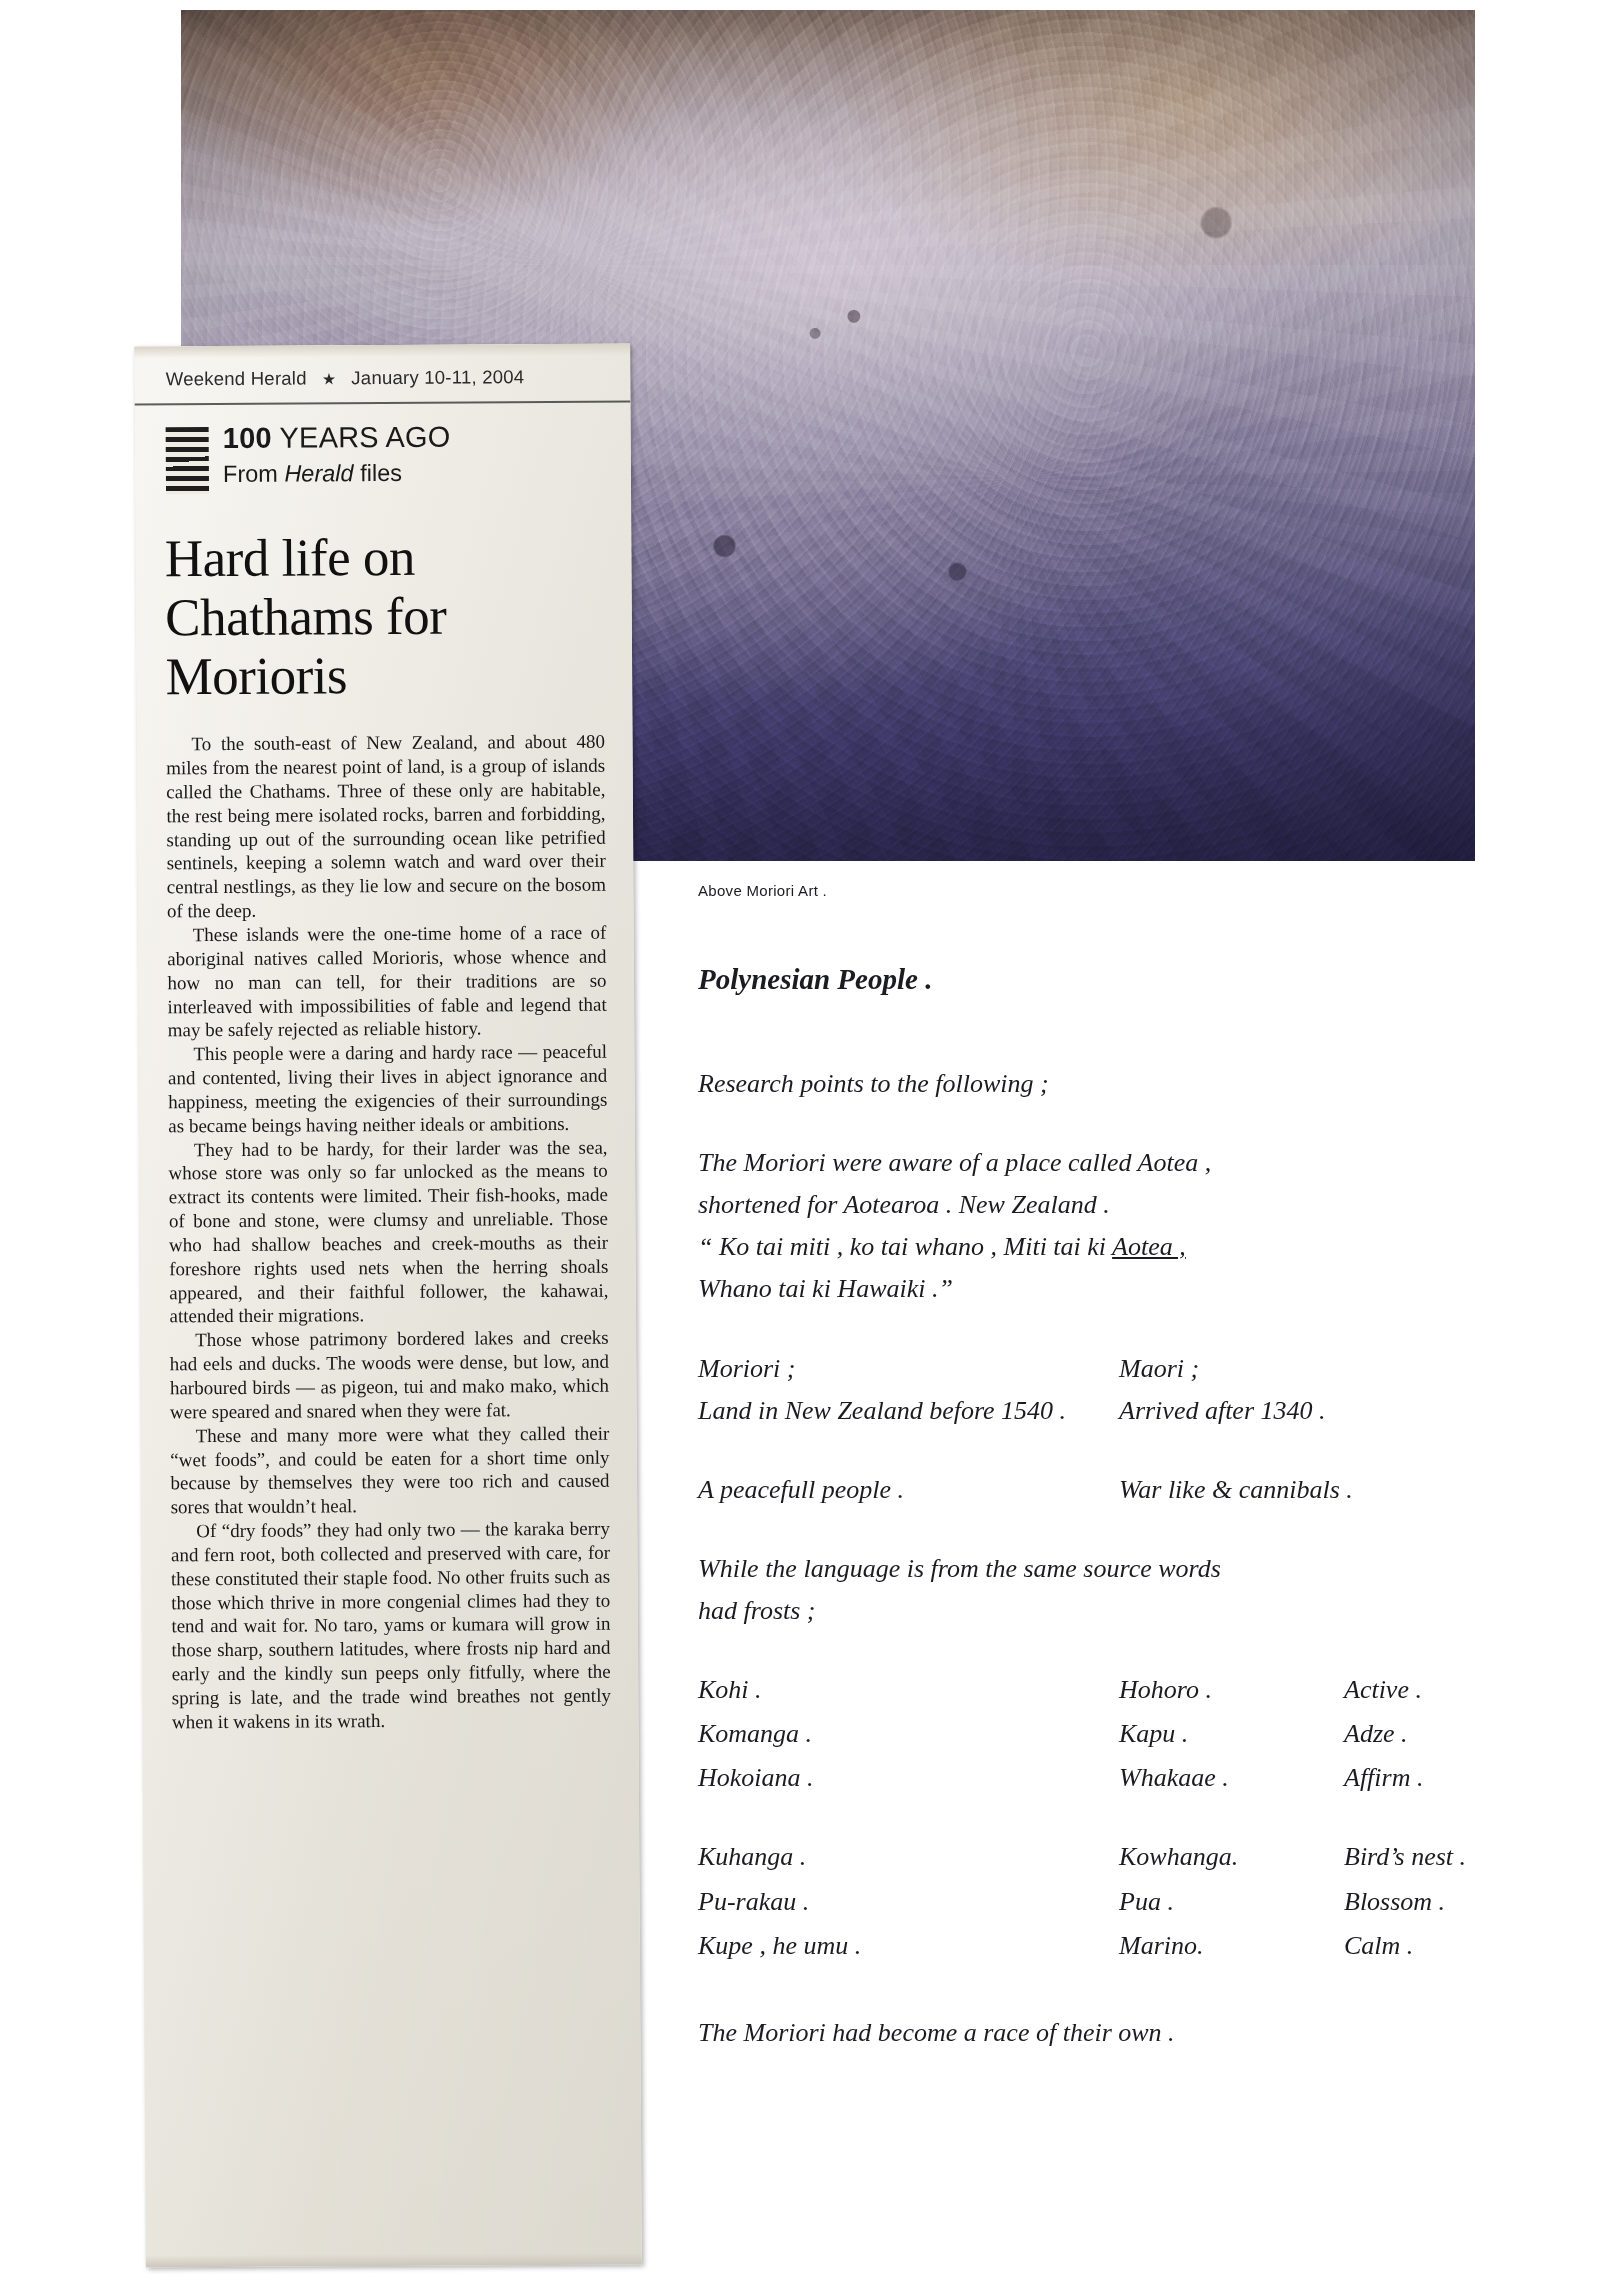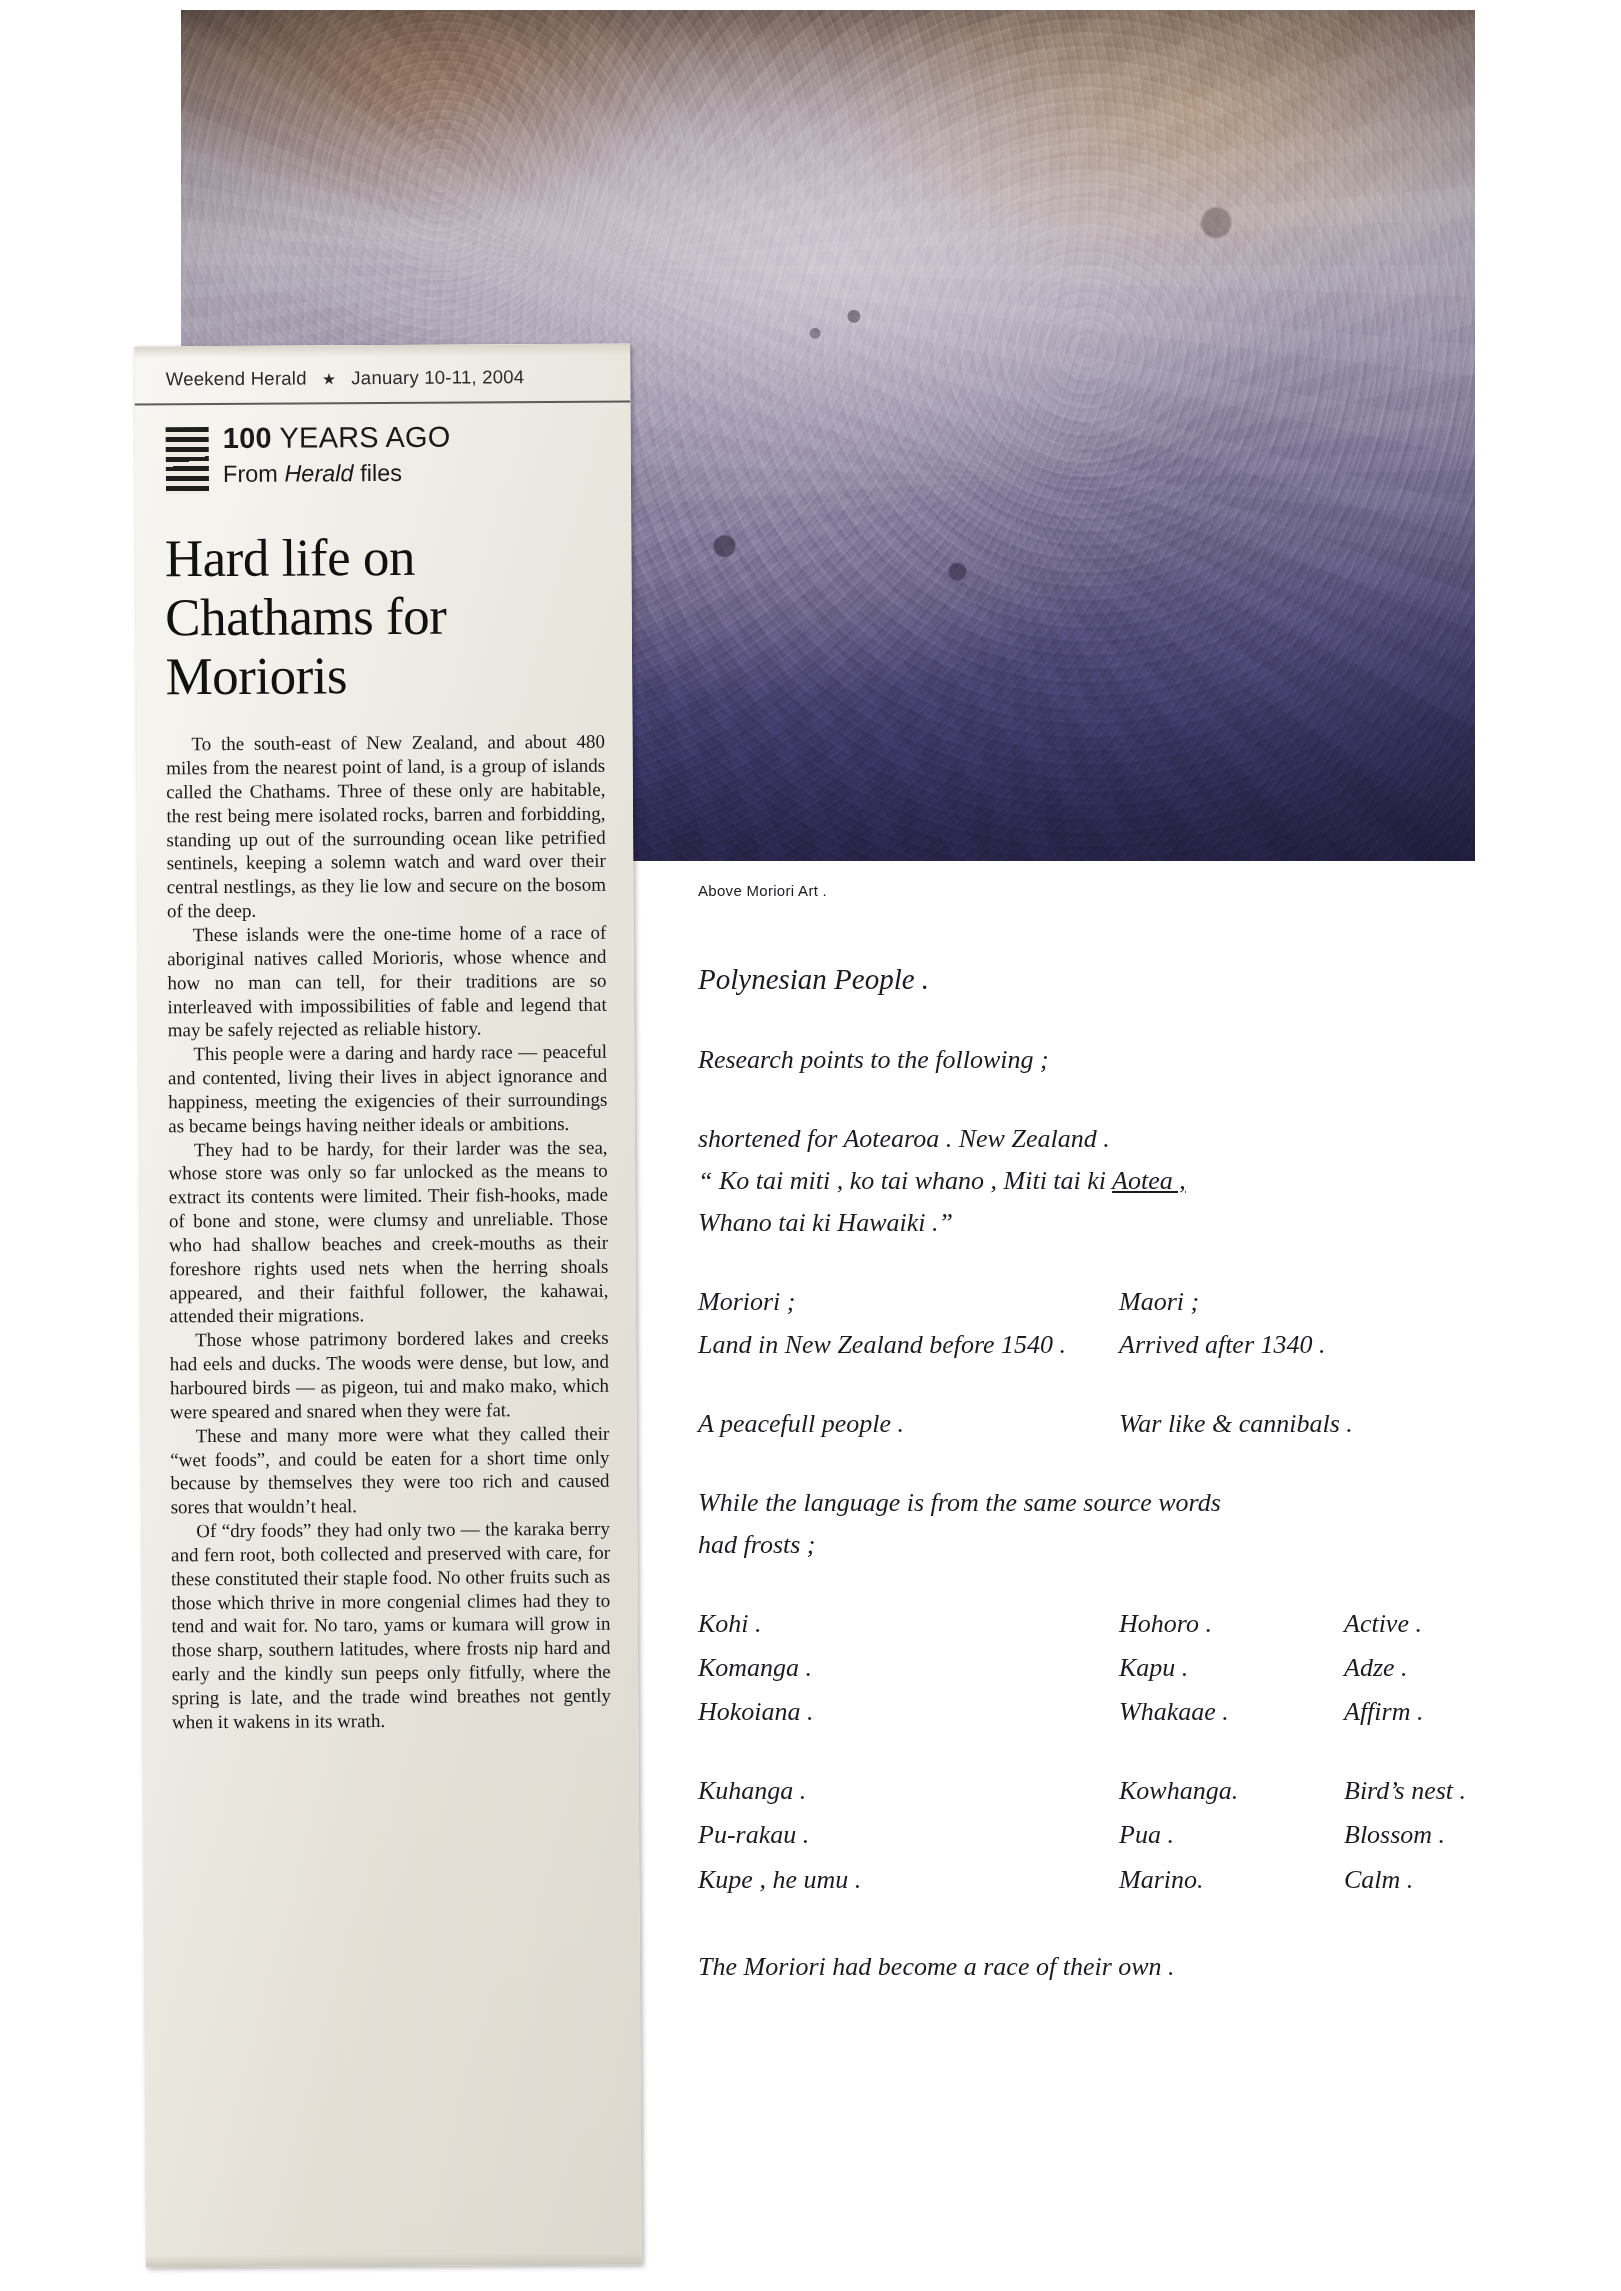--- a/index.html
+++ b/index.html
@@ -183,21 +183,22 @@
     margin-bottom: 57px;
   }
   .notes-serif {
     font-family: "Liberation Serif", serif;
     font-style: italic;
     font-size: 26px;
     line-height: 1.62;
   }
   .heading-poly {
     font-size: 29px;
-    margin-bottom: 36px;
+    margin-bottom: 60px;
+    font-weight: bold;
   }
   .blk { margin-bottom: 37px; }
   .blk .ln { white-space: nowrap; }
   .u { text-decoration: underline; }
   .two-col {
     display: grid;
     grid-template-columns: 421px 1fr;
     column-gap: 0;
     margin-top: 16px;
   }
@@ -262,20 +263,21 @@
 
   <div class="notes-serif">
 
     <div class="heading-poly">Polynesian People .</div>
 
     <div class="blk">
       <div class="ln">Research points to the following ;</div>
     </div>
 
     <div class="blk">
+      <div class="ln">The Moriori were aware of a place called Aotea ,</div>
       <div class="ln">shortened for Aotearoa . New Zealand .</div>
       <div class="ln"><span>“ Ko tai miti , ko tai whano , Miti tai ki </span><span class="u">Aotea ,</span></div>
       <div class="ln">Whano tai ki Hawaiki .”</div>
     </div>
 
     <div class="blk two-col">
       <div class="cell">Moriori ;</div>
       <div class="cell">Maori ;</div>
       <div class="cell">Land in New Zealand before 1540 .</div>
       <div class="cell">Arrived after 1340 .</div>

